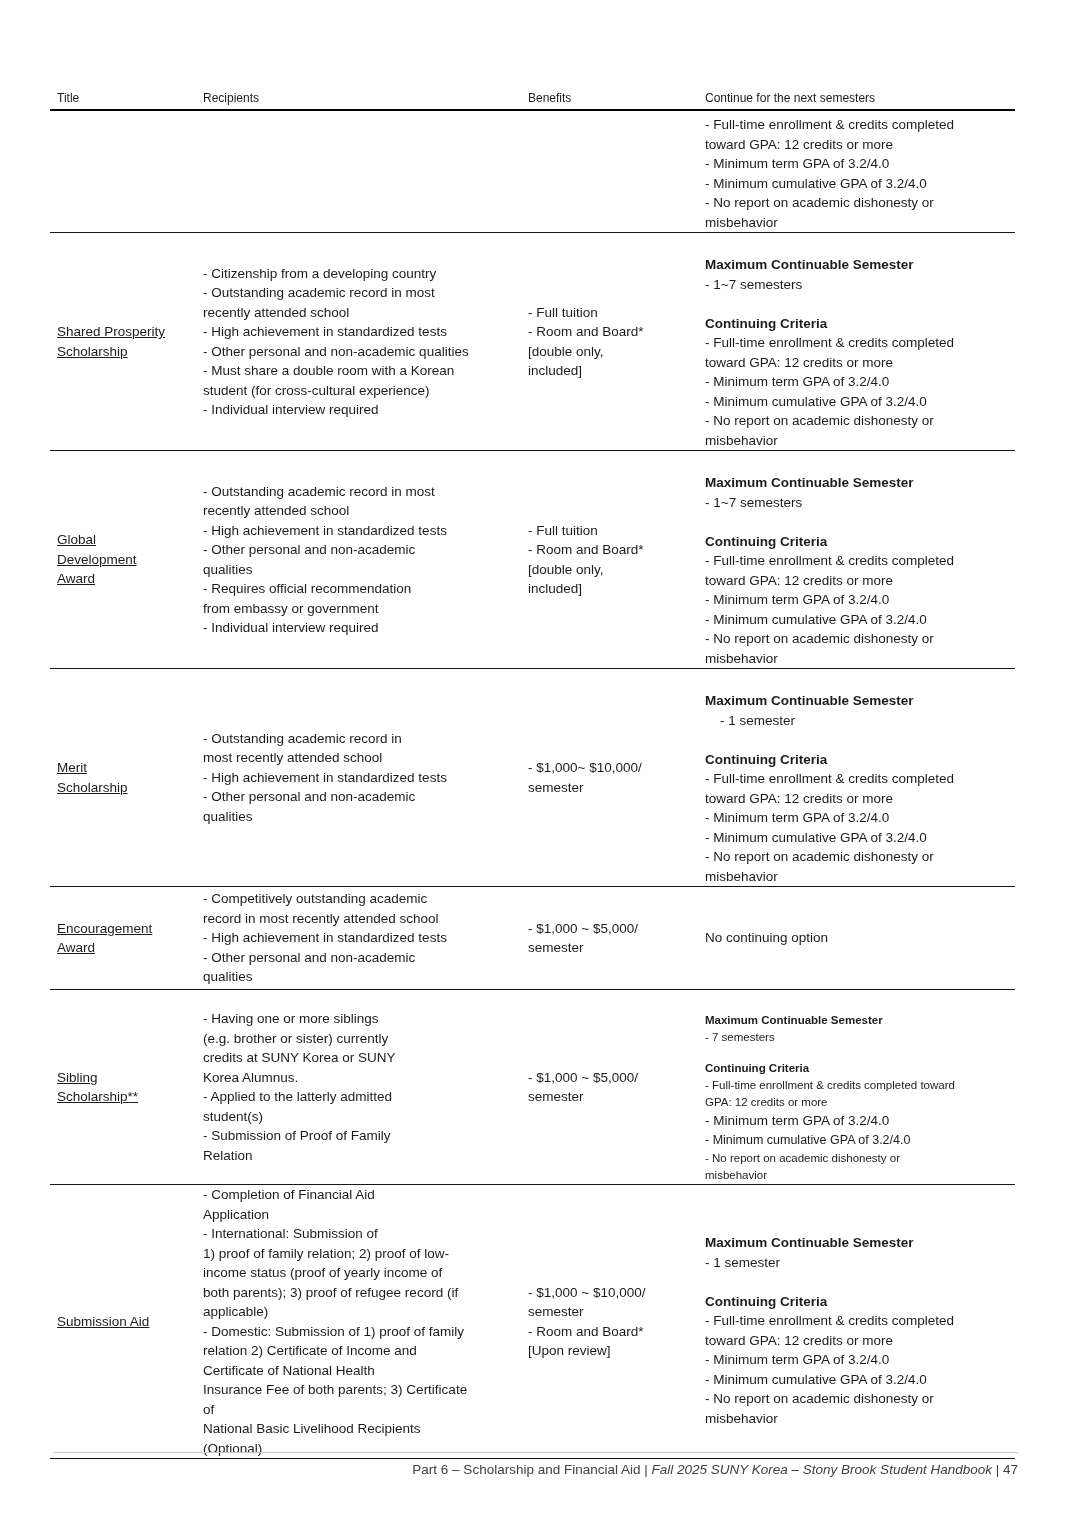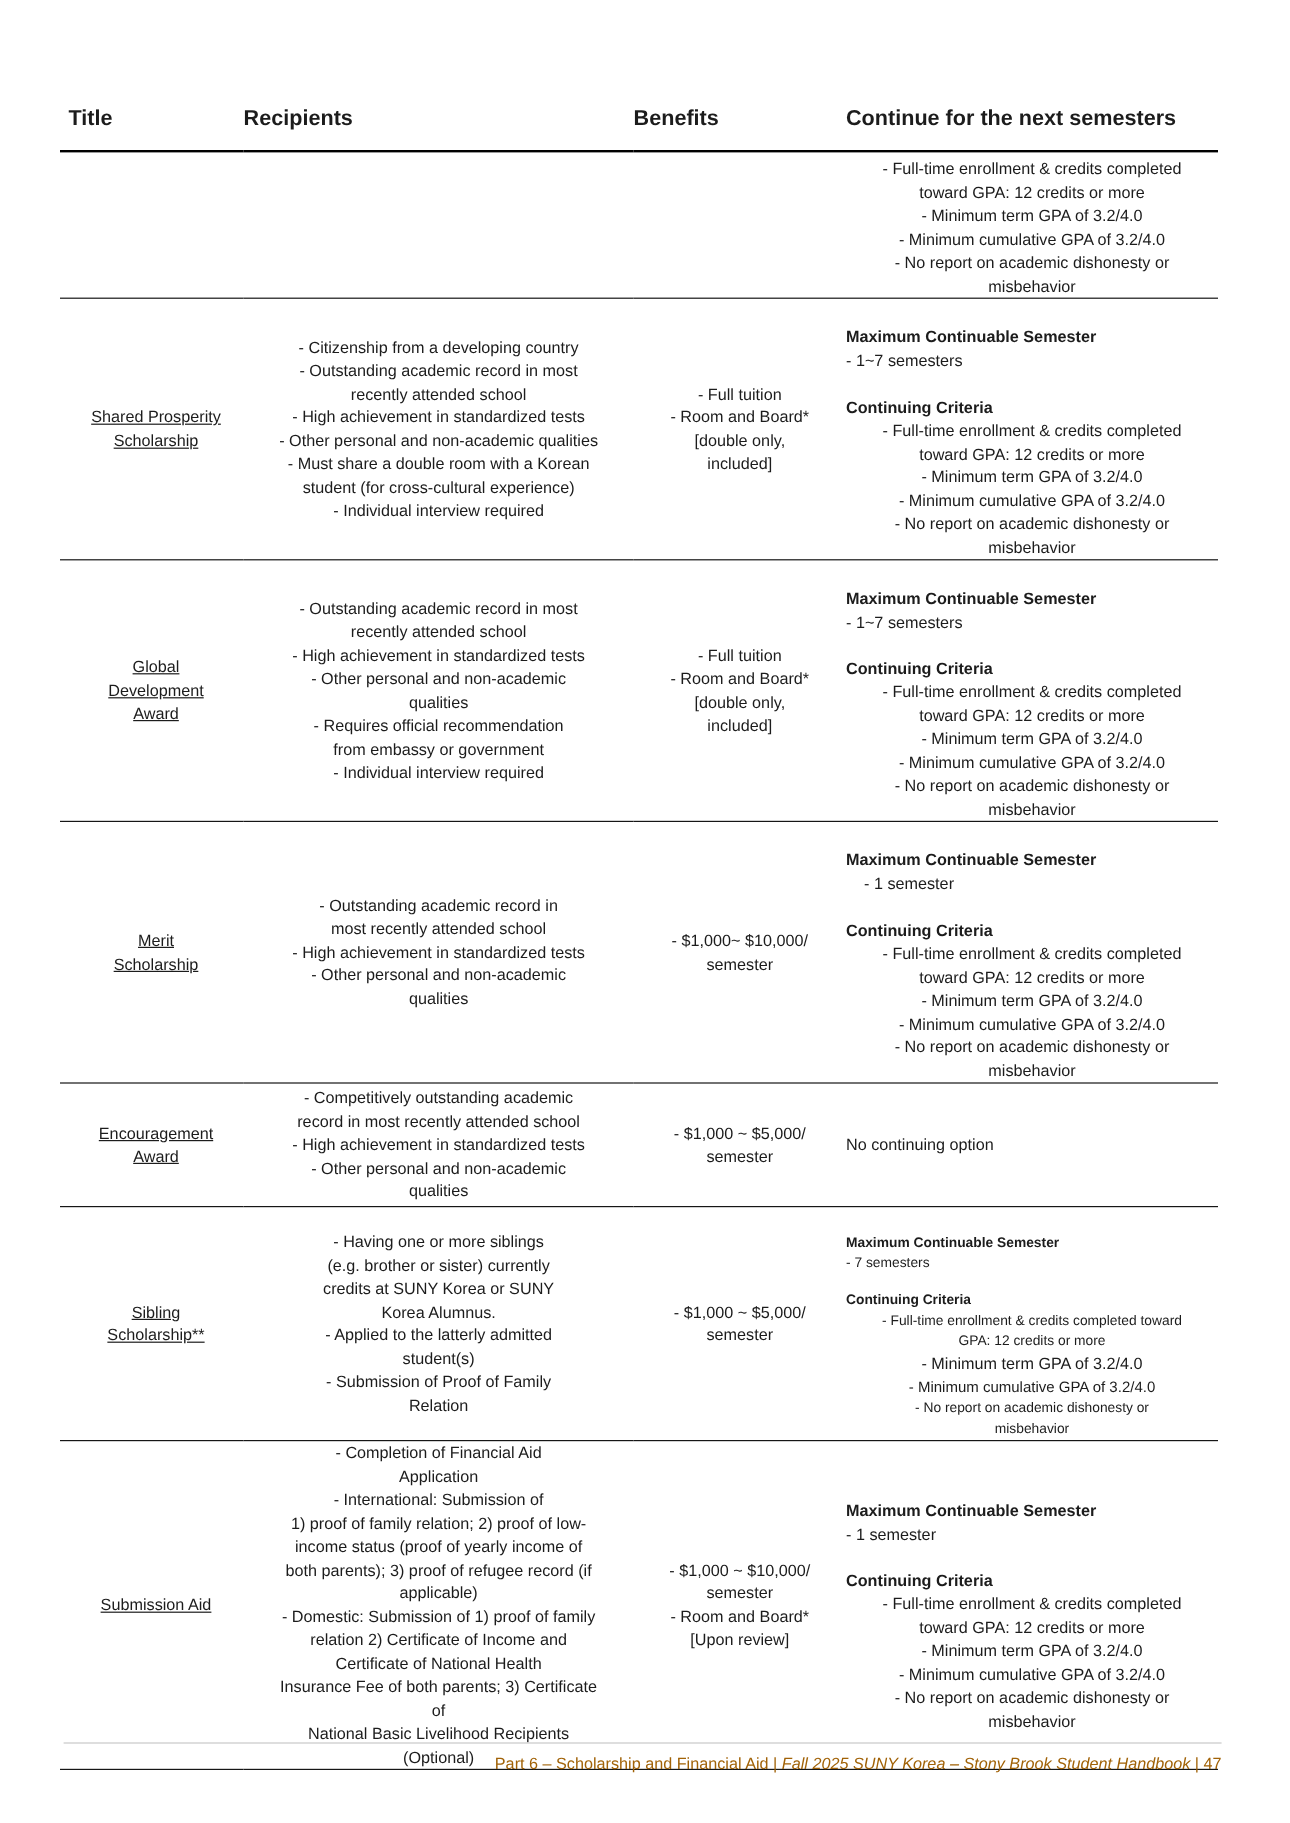--- a/index.html
+++ b/index.html
@@ -13,40 +13,40 @@
     overflow: hidden;
   }
   table.doc-table {
     position: absolute;
     top: 88px; left: 50px;
     width: 965px;
     border-collapse: collapse;
     table-layout: fixed;
   }
   th {
-    font-size: 18px;
-    font-weight: bold;
+    font-size: 12px;
+    font-weight: normal;
     text-align: left;
     vertical-align: bottom;
-    padding: 0 0 16px 0;
+    padding: 0 0 4px 0;
     height: 22px;
     border-bottom: 2px solid #000000;
     white-space: nowrap;
   }
   th.c-title { padding-left: 7px; }
   td {
     font-size: 13.5px;
     line-height: 19.5px;
     vertical-align: middle;
     padding: 0;
     border-bottom: 1.5px solid #161616;
   }
   td.c-title { padding-left: 7px; text-decoration: underline; }
   td.c-cont { vertical-align: top; padding-top: 4px; }
-  .pre { white-space: pre-line; text-align: center; }
+  .pre { white-space: pre-line; }
   .bold { font-weight: bold; margin-top: 18px; }
   .gap { margin-top: 19.5px; }
   .gap-sm { margin-top: 14px; }
   .indent { padding-left: 15px; }
   tr.row-intro td { height: 120px; }
   tr.row-shared td { height: 198px; }
   tr.row-global td { height: 198px; }
   tr.row-merit td { height: 201px; }
   tr.row-enc td { height: 103px; }
   tr.row-sib td { height: 178px; }
@@ -62,21 +62,21 @@
     width: 965px; height: 1px;
     background: #c9c9c9;
   }
   .page-footer {
     position: absolute;
     top: 1461px; left: 50px;
     width: 968px;
     text-align: right;
     font-size: 13.5px;
     line-height: 18px;
-    color: #a16207;
+    color: #404040;
   }
   .page-footer span { white-space: pre; }
   .italic { font-style: italic; }
 </style>
 </head>
 <body>
 
 <table class="doc-table">
   <colgroup>
     <col style="width:153px">

